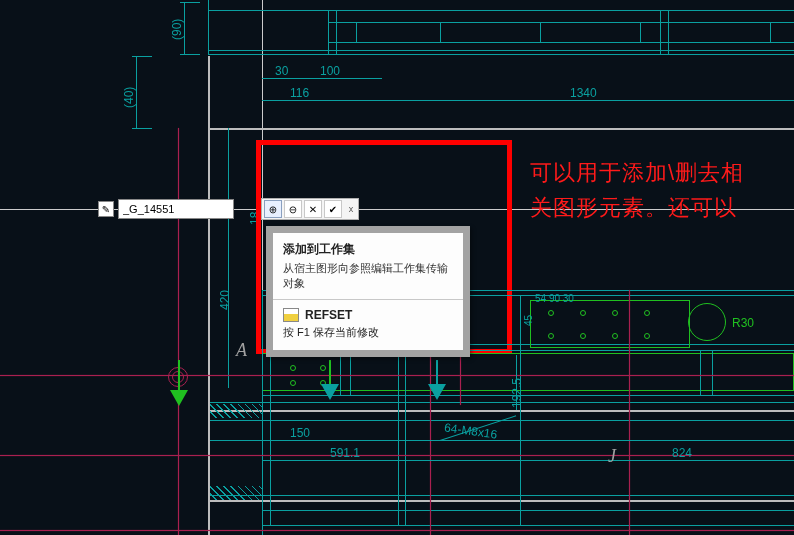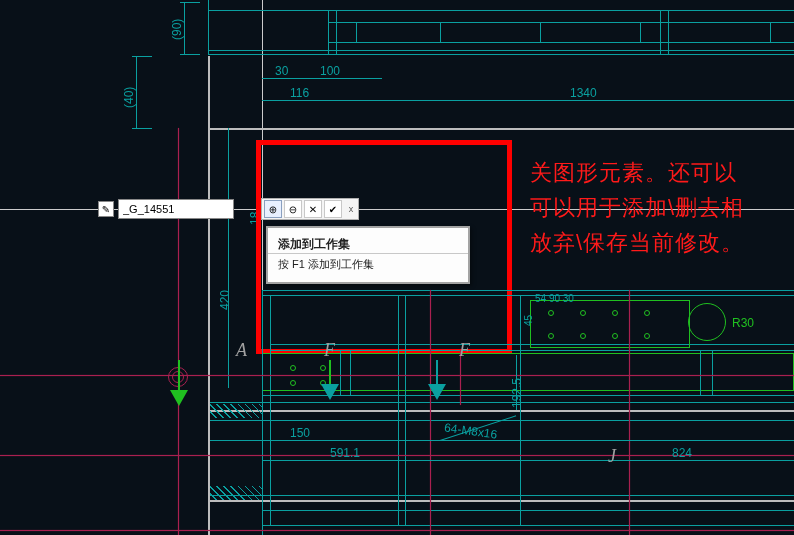--- a/index.html
+++ b/index.html
@@ -128,21 +128,21 @@
     width: 10px; height: 10px;
     font-size: 9px;
     color: #555;
     display:flex;align-items:center;justify-content:center;
     margin-left: 2px;
   }
   
   .tooltip {
     position: absolute;
     background: #fdfdfd;
-    border: 2px solid #a3a3a3;
+    border: 7px solid #a3a3a3;
     box-shadow: 2px 2px 4px rgba(0,0,0,0.4);
     font-size: 12px;
     color: #222;
   }
   .tooltip .tt-title {
     font-weight: 700;
     padding: 8px 10px 0 10px;
     font-size: 12px;
   }
   .tooltip .tt-sub {
@@ -234,23 +234,22 @@
   <div class="line white" style="left:208px; top:128px; width:586px; height:2px"></div>
   <div class="line white" style="left:208px; top:56px; width:2px; height:479px"></div>
 
   <div class="dim-text rot" style="left:218px; top:310px">420</div>
   <div class="dim-text rot" style="left:248px; top:225px">18</div>
   <div class="line" style="left:228px; top:128px; width:1px; height:260px"></div>
 
   <div class="red-rect" style="left:256px; top:140px; width:256px; height:214px"></div>
 
   <div class="annotation" style="left:530px; top:155px; width:260px">
+    <div>可以用于添加\删去相</div>
     <div>关图形元素。还可以</div>
-    <div>可以用于添加\删去相</div>
-    <div>放弃\保存当前修改。</div>
   </div>
 
   <div class="line" style="left:262px; top:290px; width:532px; height:1px"></div>
   <div class="line" style="left:262px; top:295px; width:532px; height:1px"></div>
   <div class="line" style="left:270px; top:344px; width:524px; height:1px"></div>
   <div class="line" style="left:270px; top:350px; width:524px; height:1px"></div>
   <div class="g-rect" style="left:262px; top:353px; width:532px; height:38px"></div>
   <div class="line" style="left:262px; top:395px; width:532px; height:1px"></div>
   <div class="line" style="left:210px; top:402px; width:584px; height:1px"></div>
   <div class="line white" style="left:210px; top:410px; width:584px; height:2px"></div>
@@ -338,17 +337,22 @@
   <div class="refedit-bar" style="left:261px; top:198px">
     <div class="refedit-btn hover">⊕</div>
     <div class="refedit-btn">⊖</div>
     <div class="refedit-btn">✕</div>
     <div class="refedit-btn">✔</div>
     <div class="refedit-close">x</div>
   </div>
 
   <div class="tooltip" style="left:266px; top:226px; width:204px">
     <div class="tt-title">添加到工作集</div>
+    <div class="tt-sub">从宿主图形向参照编辑工作集传输对象</div>
     <div class="tt-sep"></div>
-    <div class="tt-help">按 F1 添加到工作集</div>
+    <div class="tt-cmd">
+      <span class="cmd-icon"></span>
+      <span>REFSET</span>
+    </div>
+    <div class="tt-help">按 F1 保存当前修改</div>
   </div>
 
 </div>
 
 </body></html>

